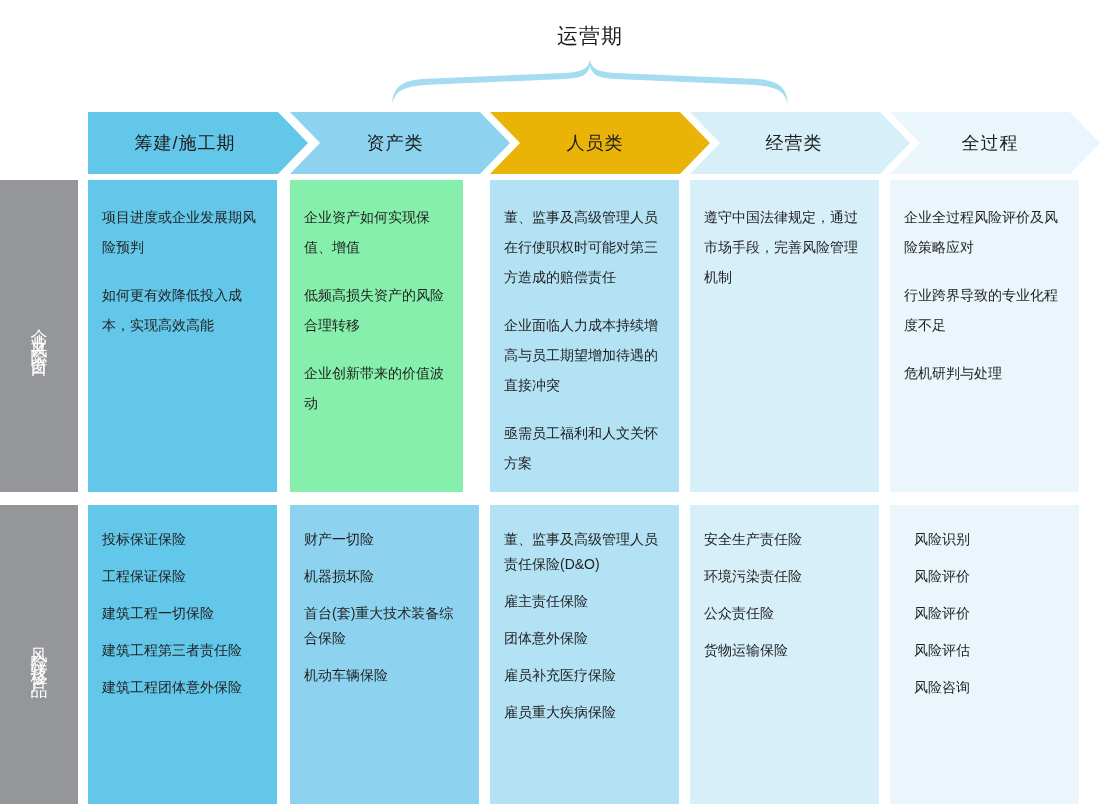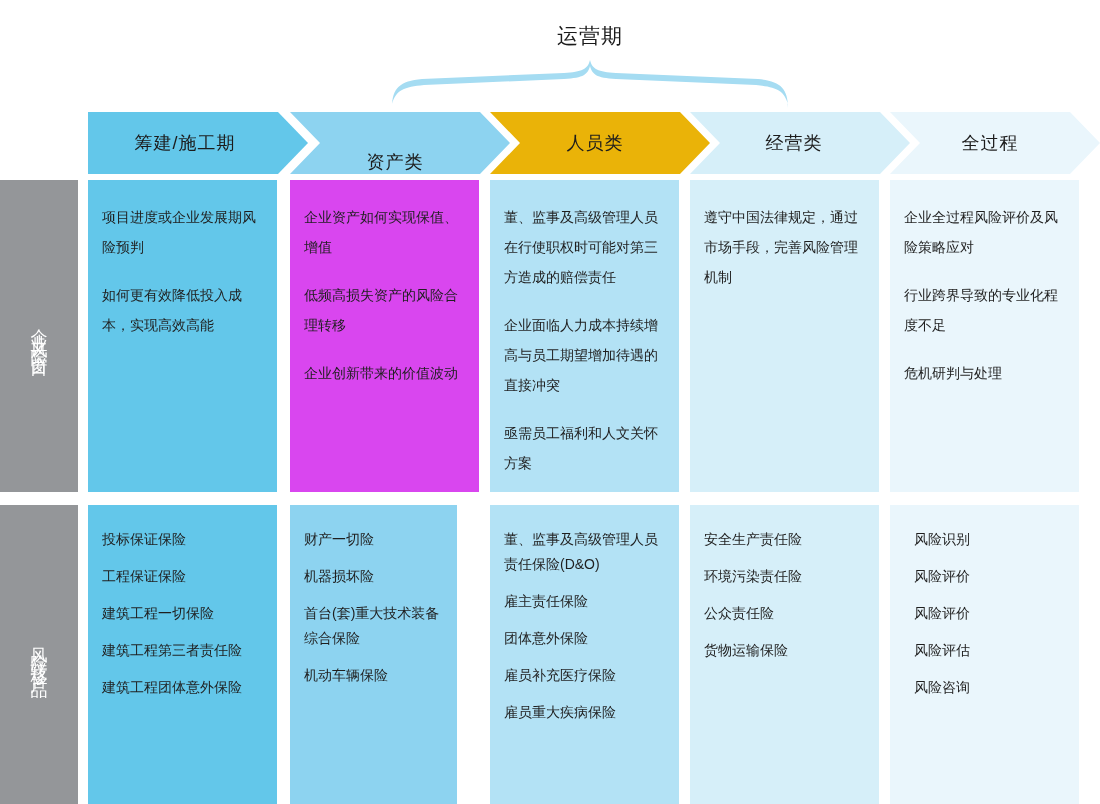--- a/index.html
+++ b/index.html
@@ -68,21 +68,21 @@
   </div>
 
   <div class="header-row">
 
     <div class="chev" style="left:88px;width:220px;background:#63c7ea;
                 clip-path:polygon(0 0, 190px 0, 220px 31px, 190px 62px, 0 62px);">
       <span class="lbl" style="margin-right:26px;">筹建/施工期</span>
     </div>
 
     <div class="chev" style="left:290px;width:220px;background:#8dd3f0;
-                clip-path:polygon(0 0, 190px 0, 220px 31px, 190px 62px, 0 62px, 30px 31px);align-items:flex-end;">
+                clip-path:polygon(0 0, 190px 0, 220px 31px, 190px 62px, 0 62px, 30px 31px);">
       <span class="lbl" style="margin-right:10px;">资产类</span>
     </div>
 
     <div class="chev" style="left:490px;width:220px;background:#eab308;
                 clip-path:polygon(0 0, 190px 0, 220px 31px, 190px 62px, 0 62px, 30px 31px);">
       <span class="lbl" style="margin-right:10px;">人员类</span>
     </div>
 
     <div class="chev" style="left:690px;width:220px;background:#d6eff9;
                 clip-path:polygon(0 0, 190px 0, 220px 31px, 190px 62px, 0 62px, 30px 31px);">
@@ -97,21 +97,21 @@
 
   <div class="rail" style="top:180px;height:312px;">
     <span class="vtxt">企业风险窗口</span>
   </div>
 
   <div class="cell" style="left:88px;top:180px;width:189px;height:312px;background:#63c7ea;">
     <p>项目进度或企业发展期风险预判</p>
     <p>如何更有效降低投入成本，实现高效高能</p>
   </div>
 
-  <div class="cell" style="left:290px;top:180px;width:189px;height:312px;background:#d946ef;">
+  <div class="cell" style="left:290px;top:180px;width:173px;height:312px;background:#86efac;">
     <p>企业资产如何实现保值、增值</p>
     <p>低频高损失资产的风险合理转移</p>
     <p>企业创新带来的价值波动</p>
   </div>
 
   <div class="cell" style="left:490px;top:180px;width:189px;height:312px;background:#b3e2f5;">
     <p>董、监事及高级管理人员在行使职权时可能对第三方造成的赔偿责任</p>
     <p>企业面临人力成本持续增高与员工期望增加待遇的直接冲突</p>
     <p>亟需员工福利和人文关怀方案</p>
   </div>
@@ -131,21 +131,21 @@
   </div>
 
   <div class="cell dense" style="left:88px;top:505px;width:189px;height:299px;background:#63c7ea;">
     <p>投标保证保险</p>
     <p>工程保证保险</p>
     <p>建筑工程一切保险</p>
     <p>建筑工程第三者责任险</p>
     <p>建筑工程团体意外保险</p>
   </div>
 
-  <div class="cell dense" style="left:290px;top:505px;width:167px;height:299px;background:#8dd3f0;">
+  <div class="cell dense" style="left:290px;top:505px;width:189px;height:299px;background:#8dd3f0;">
     <p>财产一切险</p>
     <p>机器损坏险</p>
     <p>首台(套)重大技术装备综合保险</p>
     <p>机动车辆保险</p>
   </div>
 
   <div class="cell dense" style="left:490px;top:505px;width:189px;height:299px;background:#b3e2f5;">
     <p>董、监事及高级管理人员责任保险(D&amp;O)</p>
     <p>雇主责任保险</p>
     <p>团体意外保险</p>

